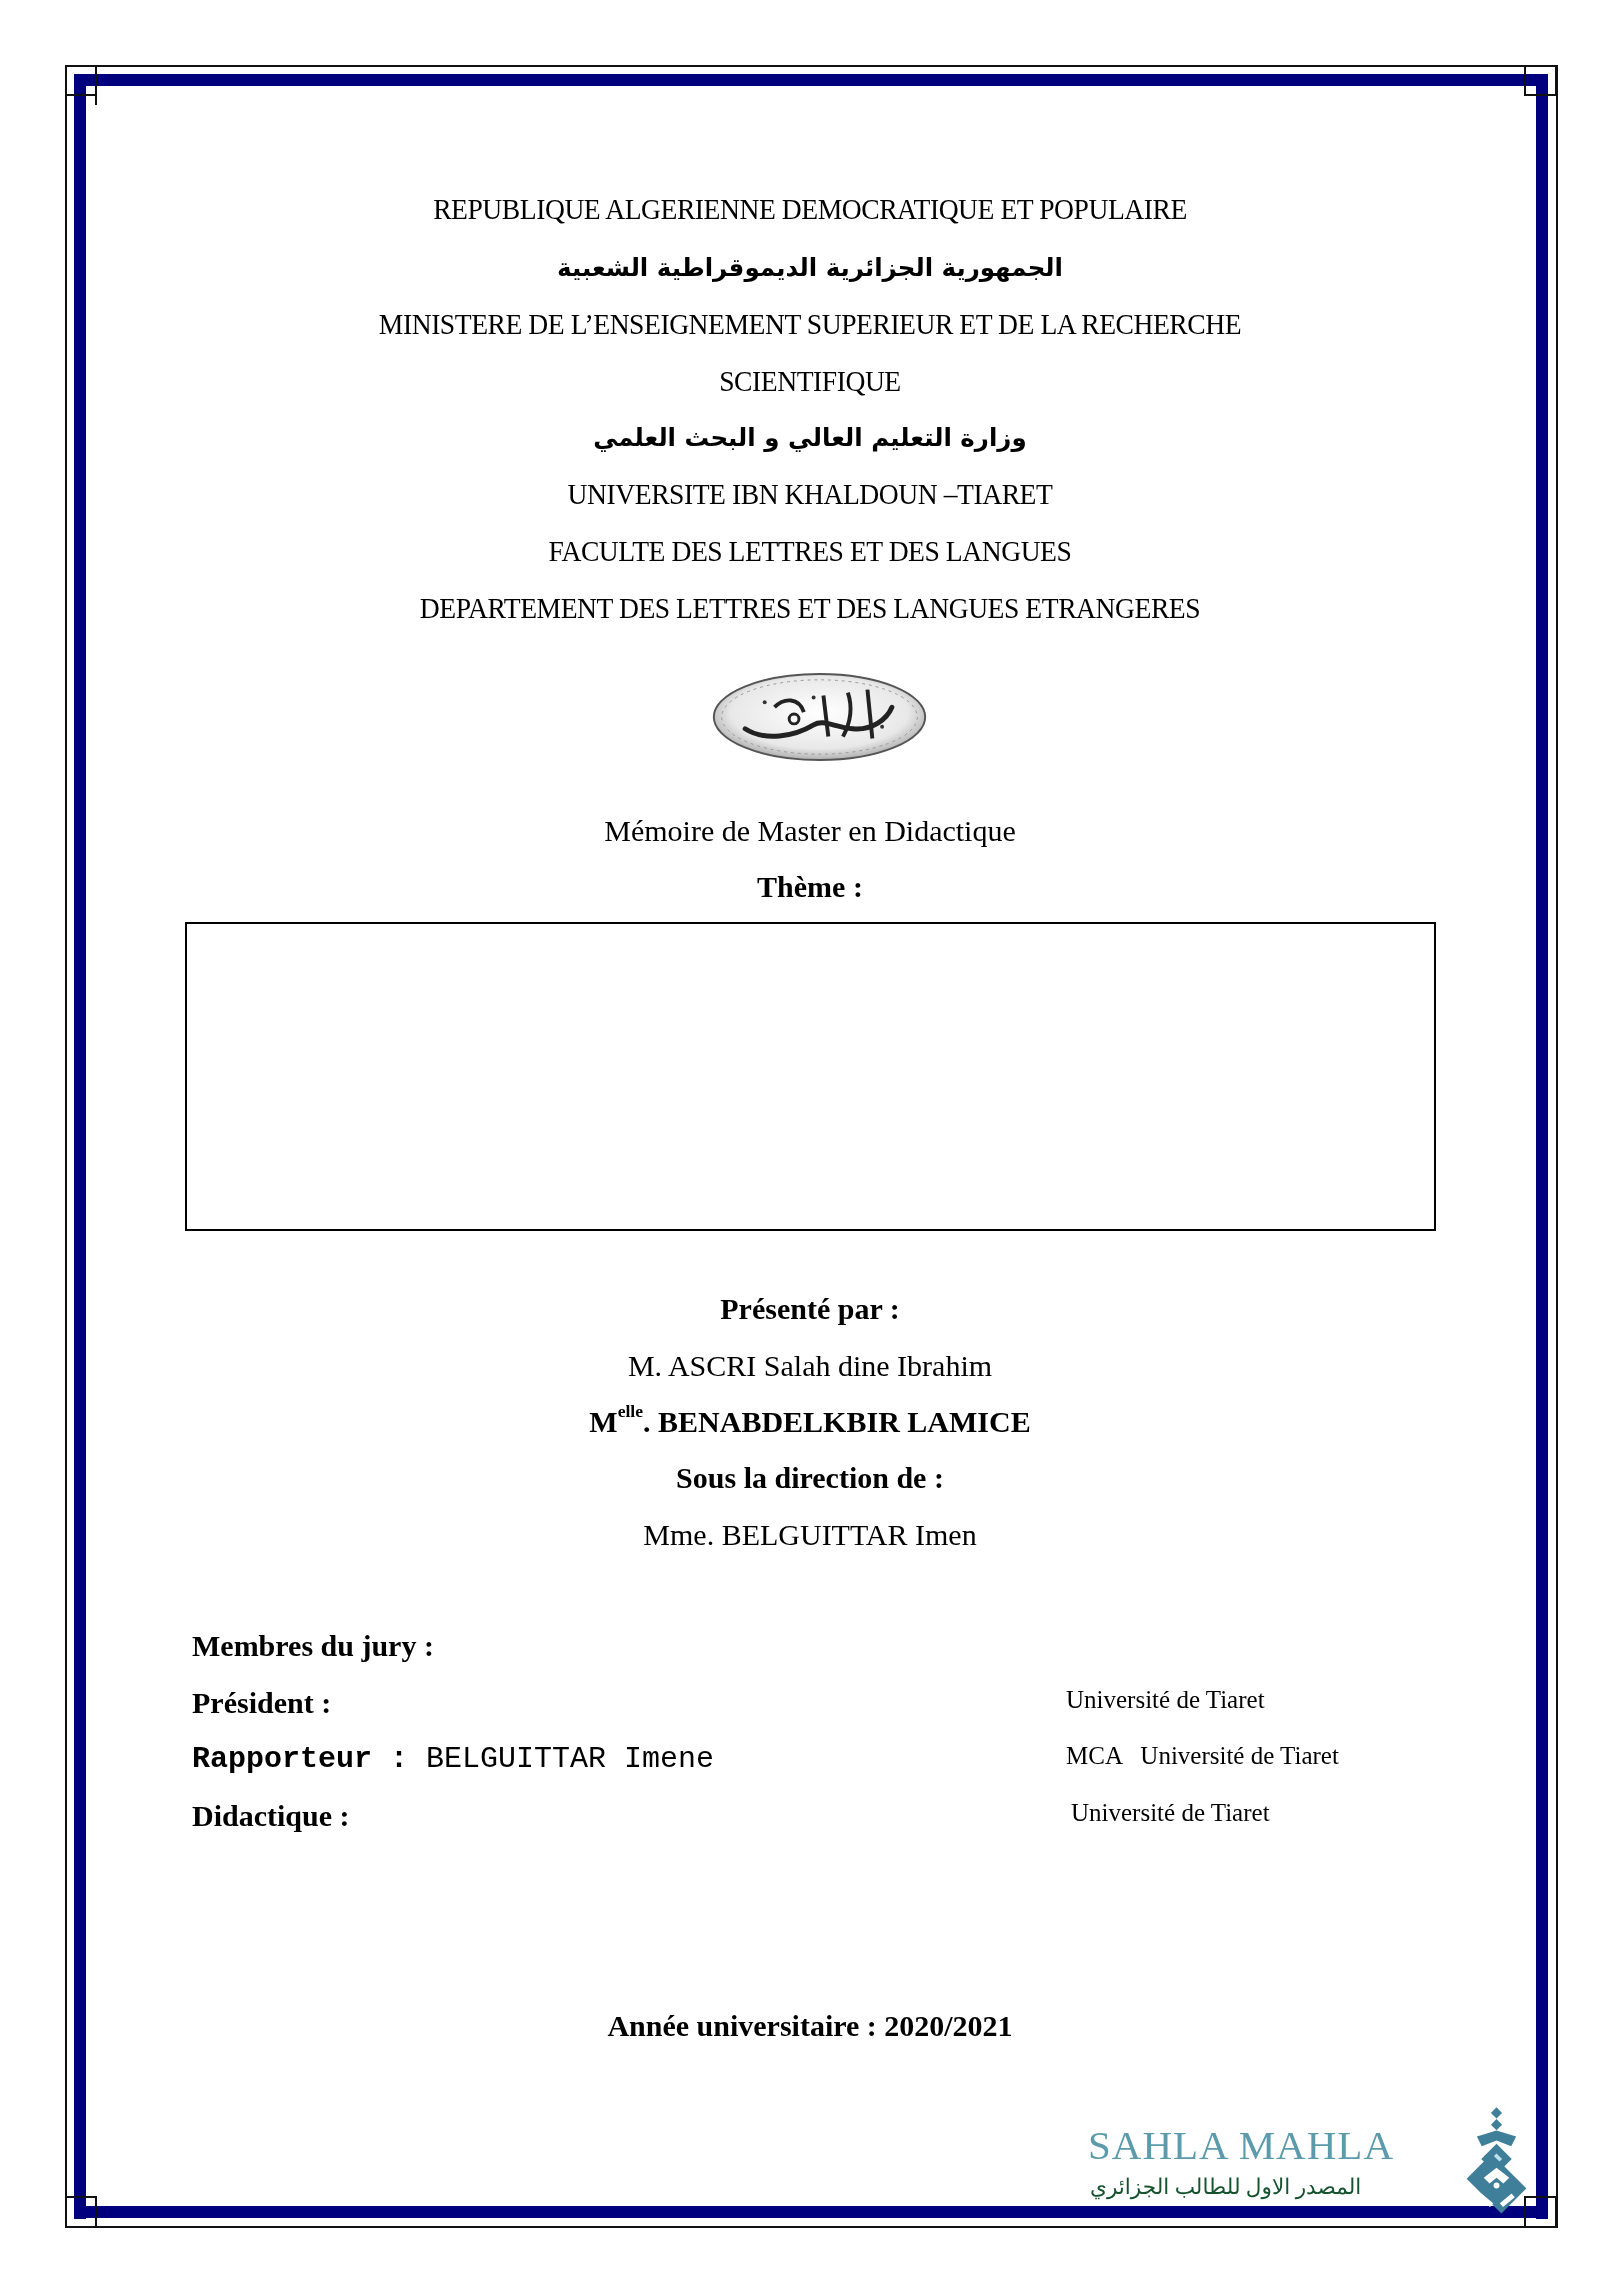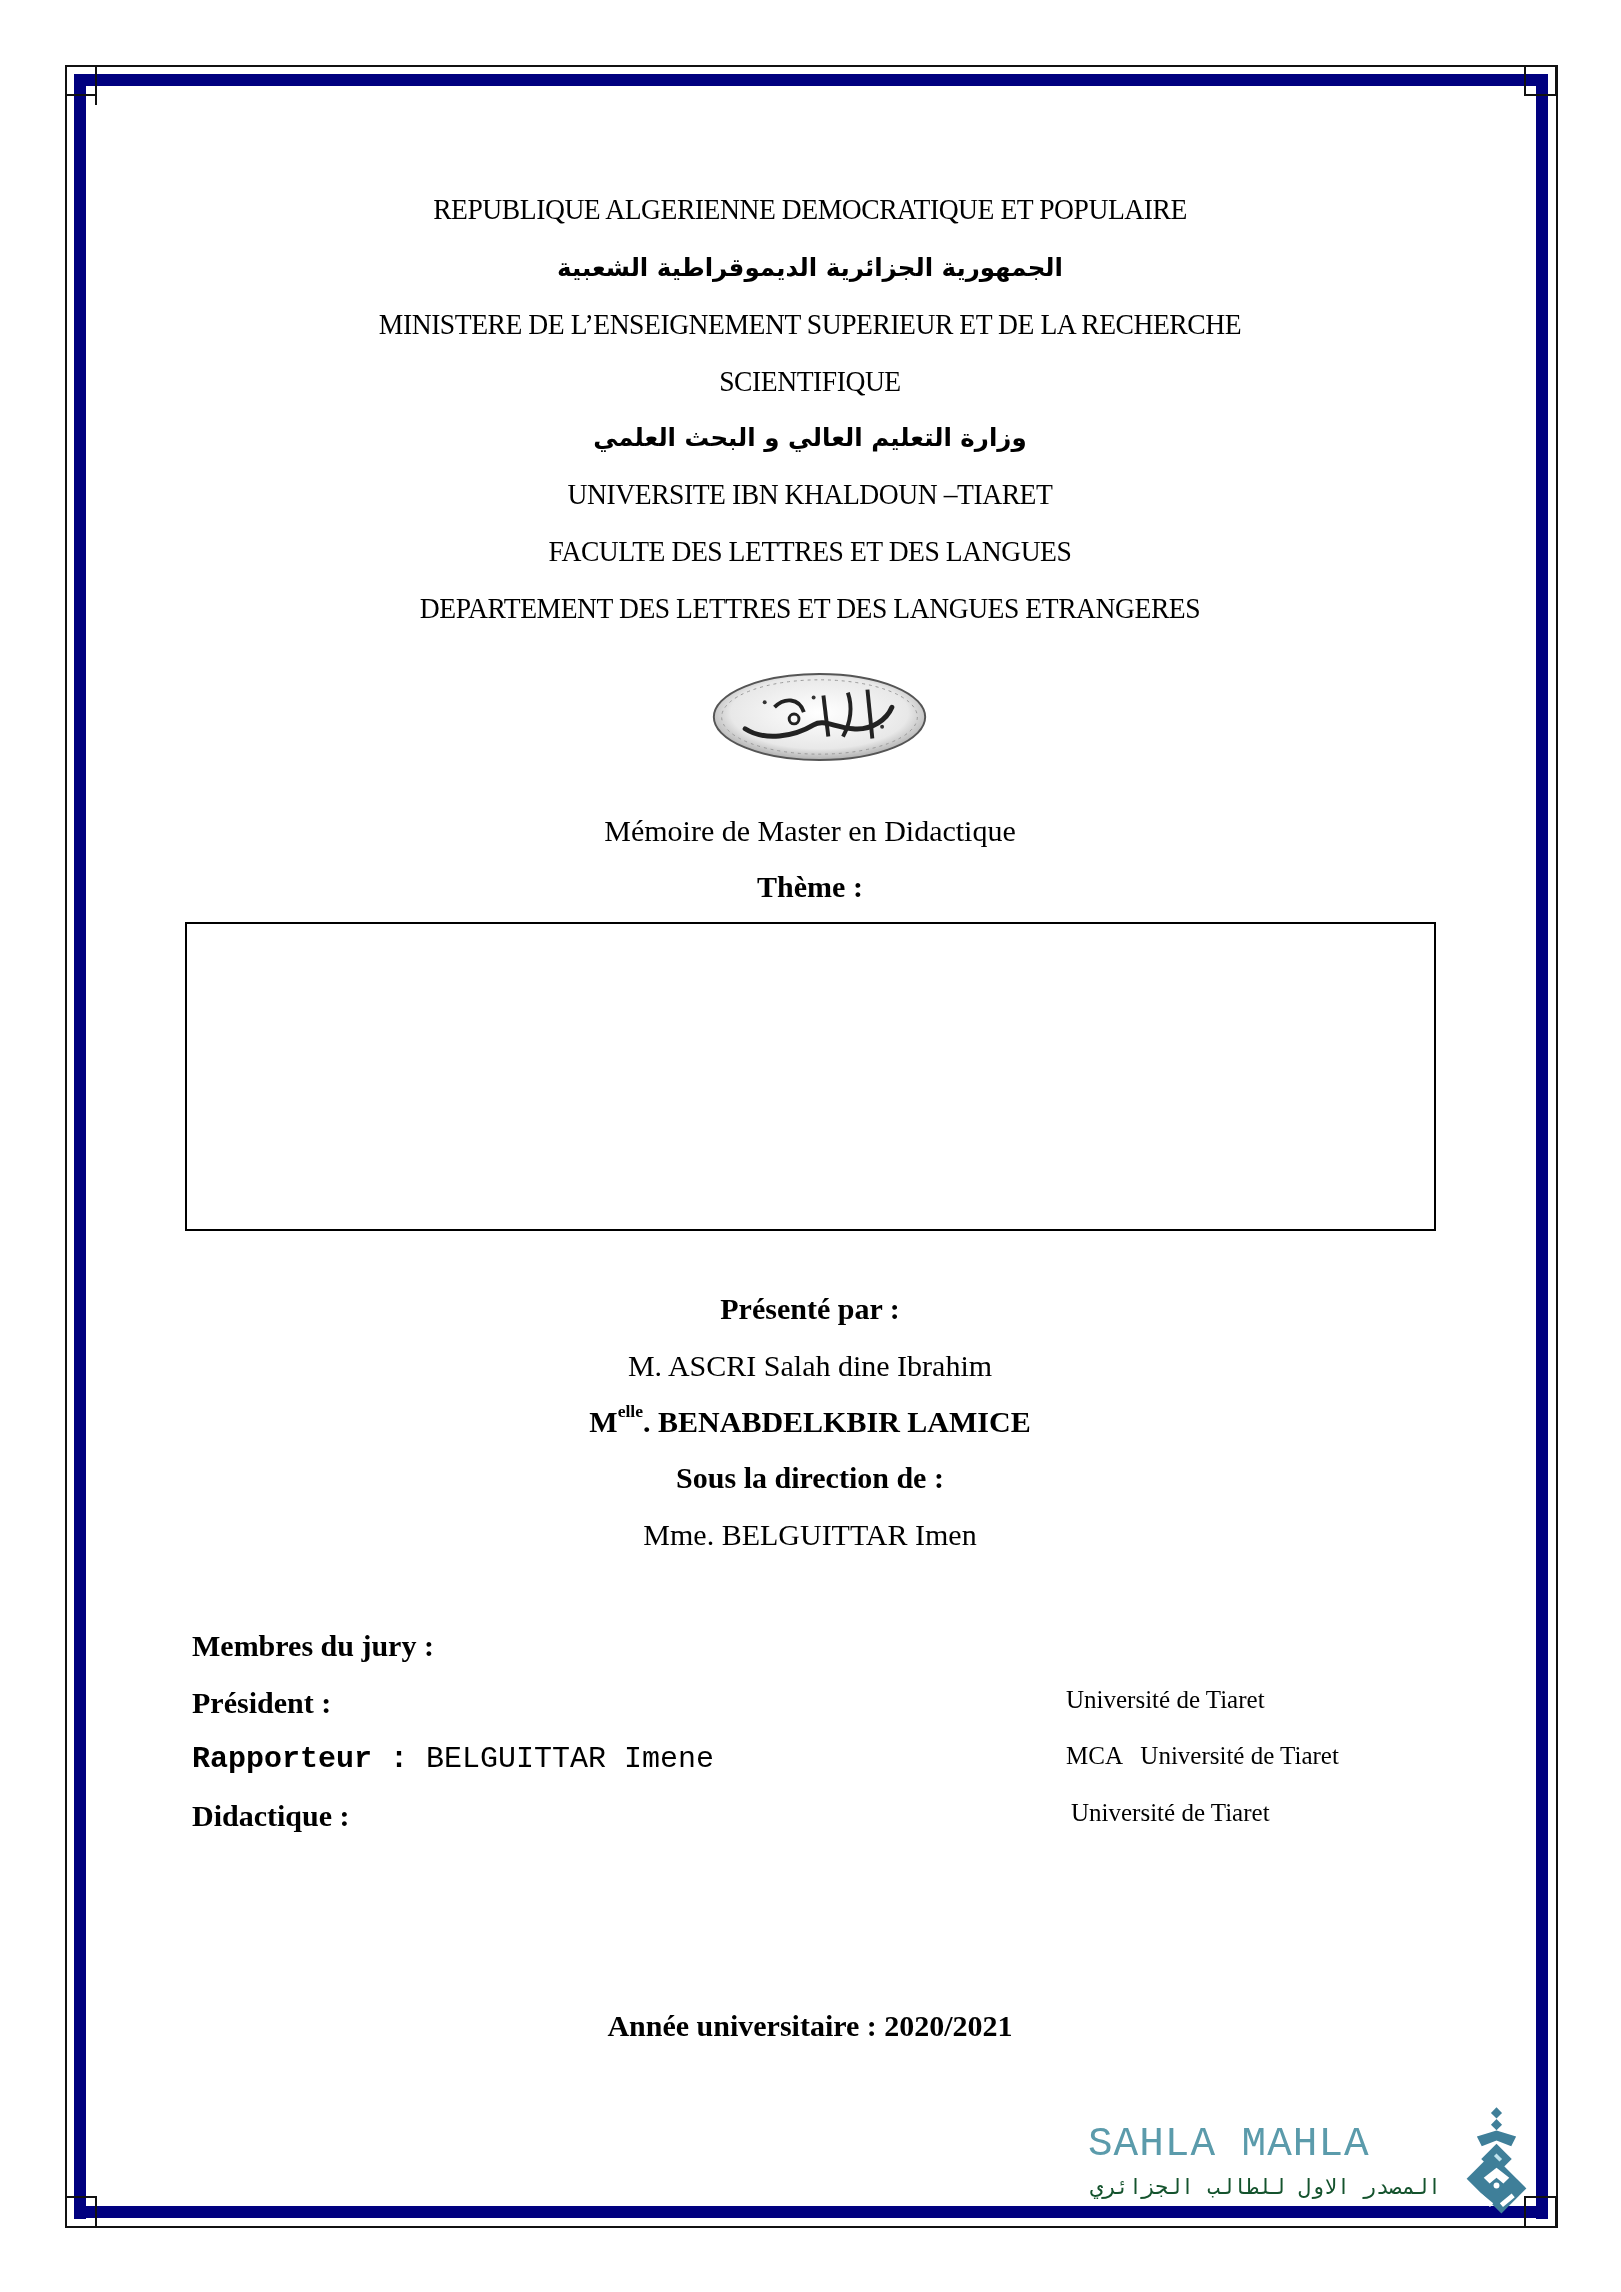--- a/index.html
+++ b/index.html
@@ -15,21 +15,21 @@
   .ar { font-family:"DejaVu Sans", sans-serif; font-weight:bold; font-size:24.5px; direction:rtl; }
   .body-txt { font-size:30px; }
   .bold { font-weight:bold; }
   .title-box { position:absolute; left:185px; top:922px; width:1251px; height:309px;
                border:2.9px solid #000; box-sizing:border-box; }
   .title-line { position:absolute; left:0; width:100%; text-align:center; white-space:nowrap;
                 font-weight:bold; font-size:48px; }
   .jury-label { position:absolute; left:192px; font-size:30px; white-space:nowrap; }
   .jury-aff { position:absolute; font-size:25px; white-space:nowrap; }
   sup { font-size:17.6px; vertical-align:top; position:relative; top:-3.9px; }
-  .wm-text { position:absolute; white-space:nowrap; font-family:Liberation Mono, monospace; }
+  .wm-text { position:absolute; white-space:nowrap; font-family:Liberation Serif, serif; }
 </style>
 </head>
 <body>
 
 <div>
 
   <div class="outer-line" style="left:65px; top:65px; width:1493px; height:2163px;"></div>
 
   <div class="blue-band" style="left:74px; top:74px; width:1474px; height:11.8px;"></div>
   <div class="blue-band" style="left:74px; top:2206px; width:1474px; height:11.8px;"></div>

